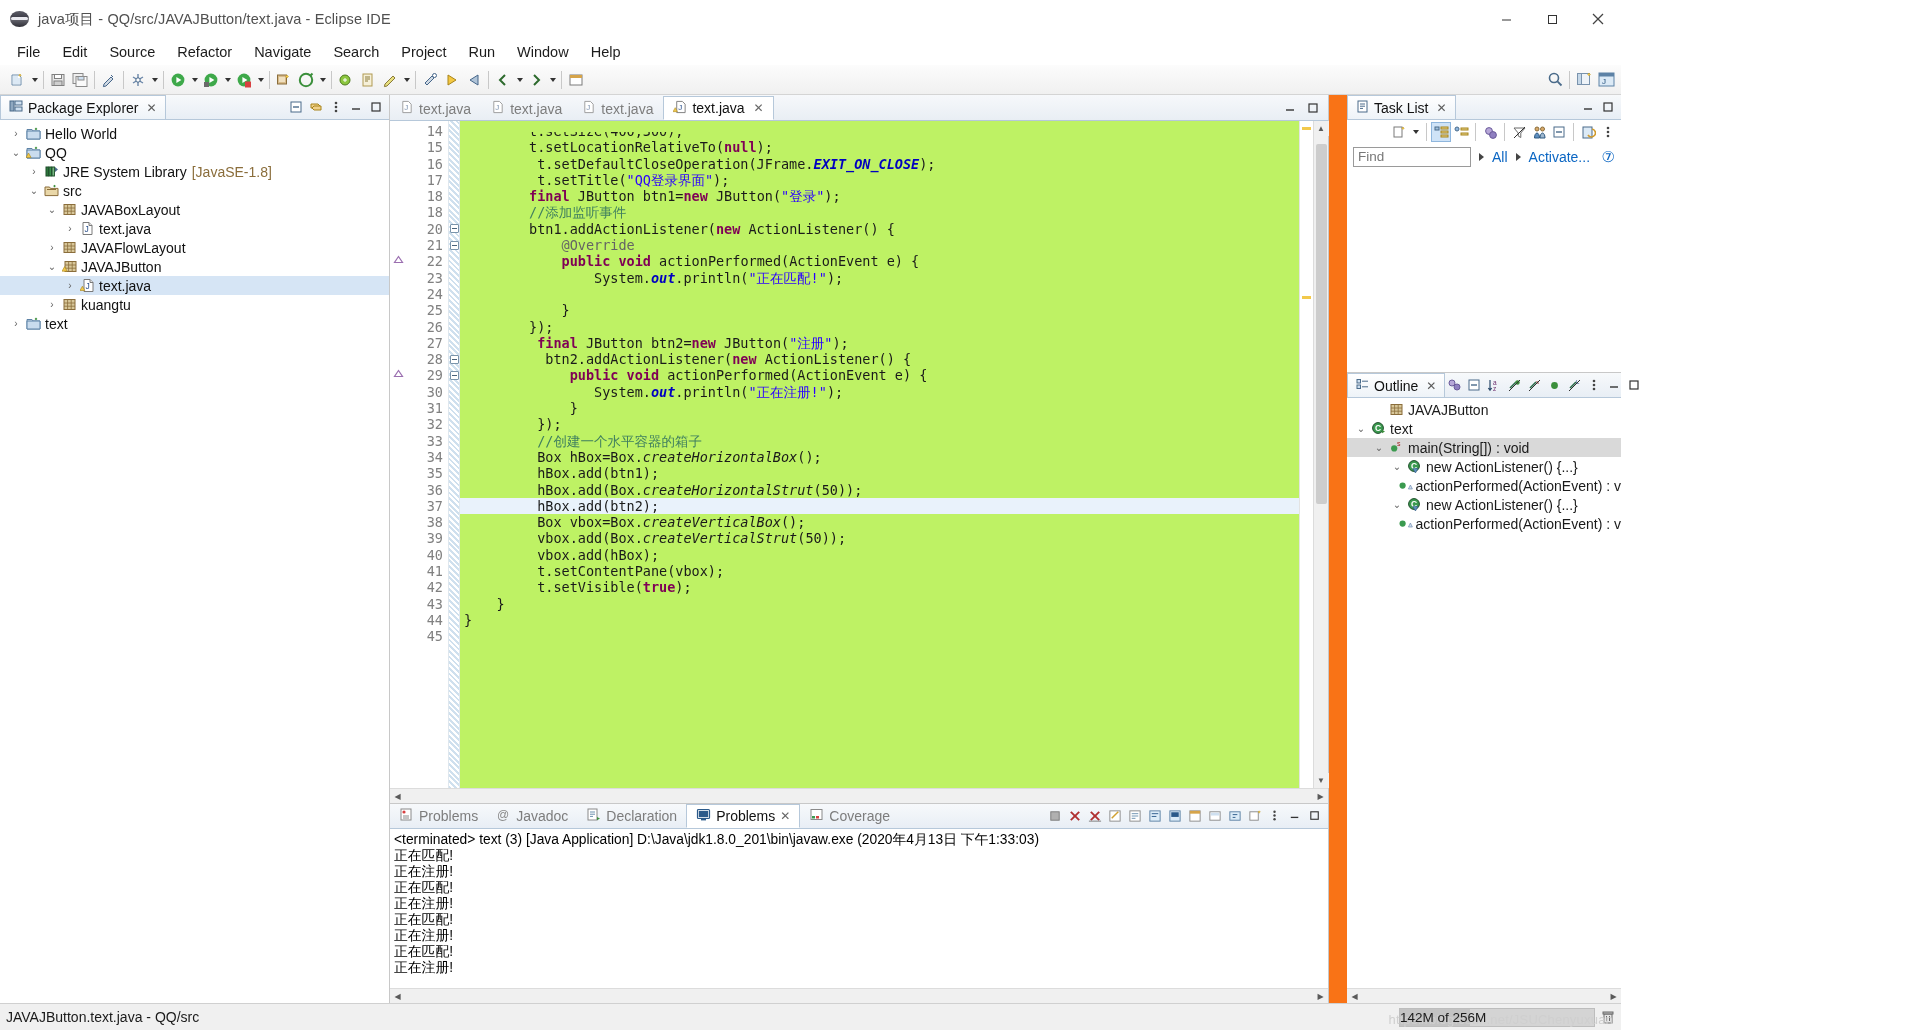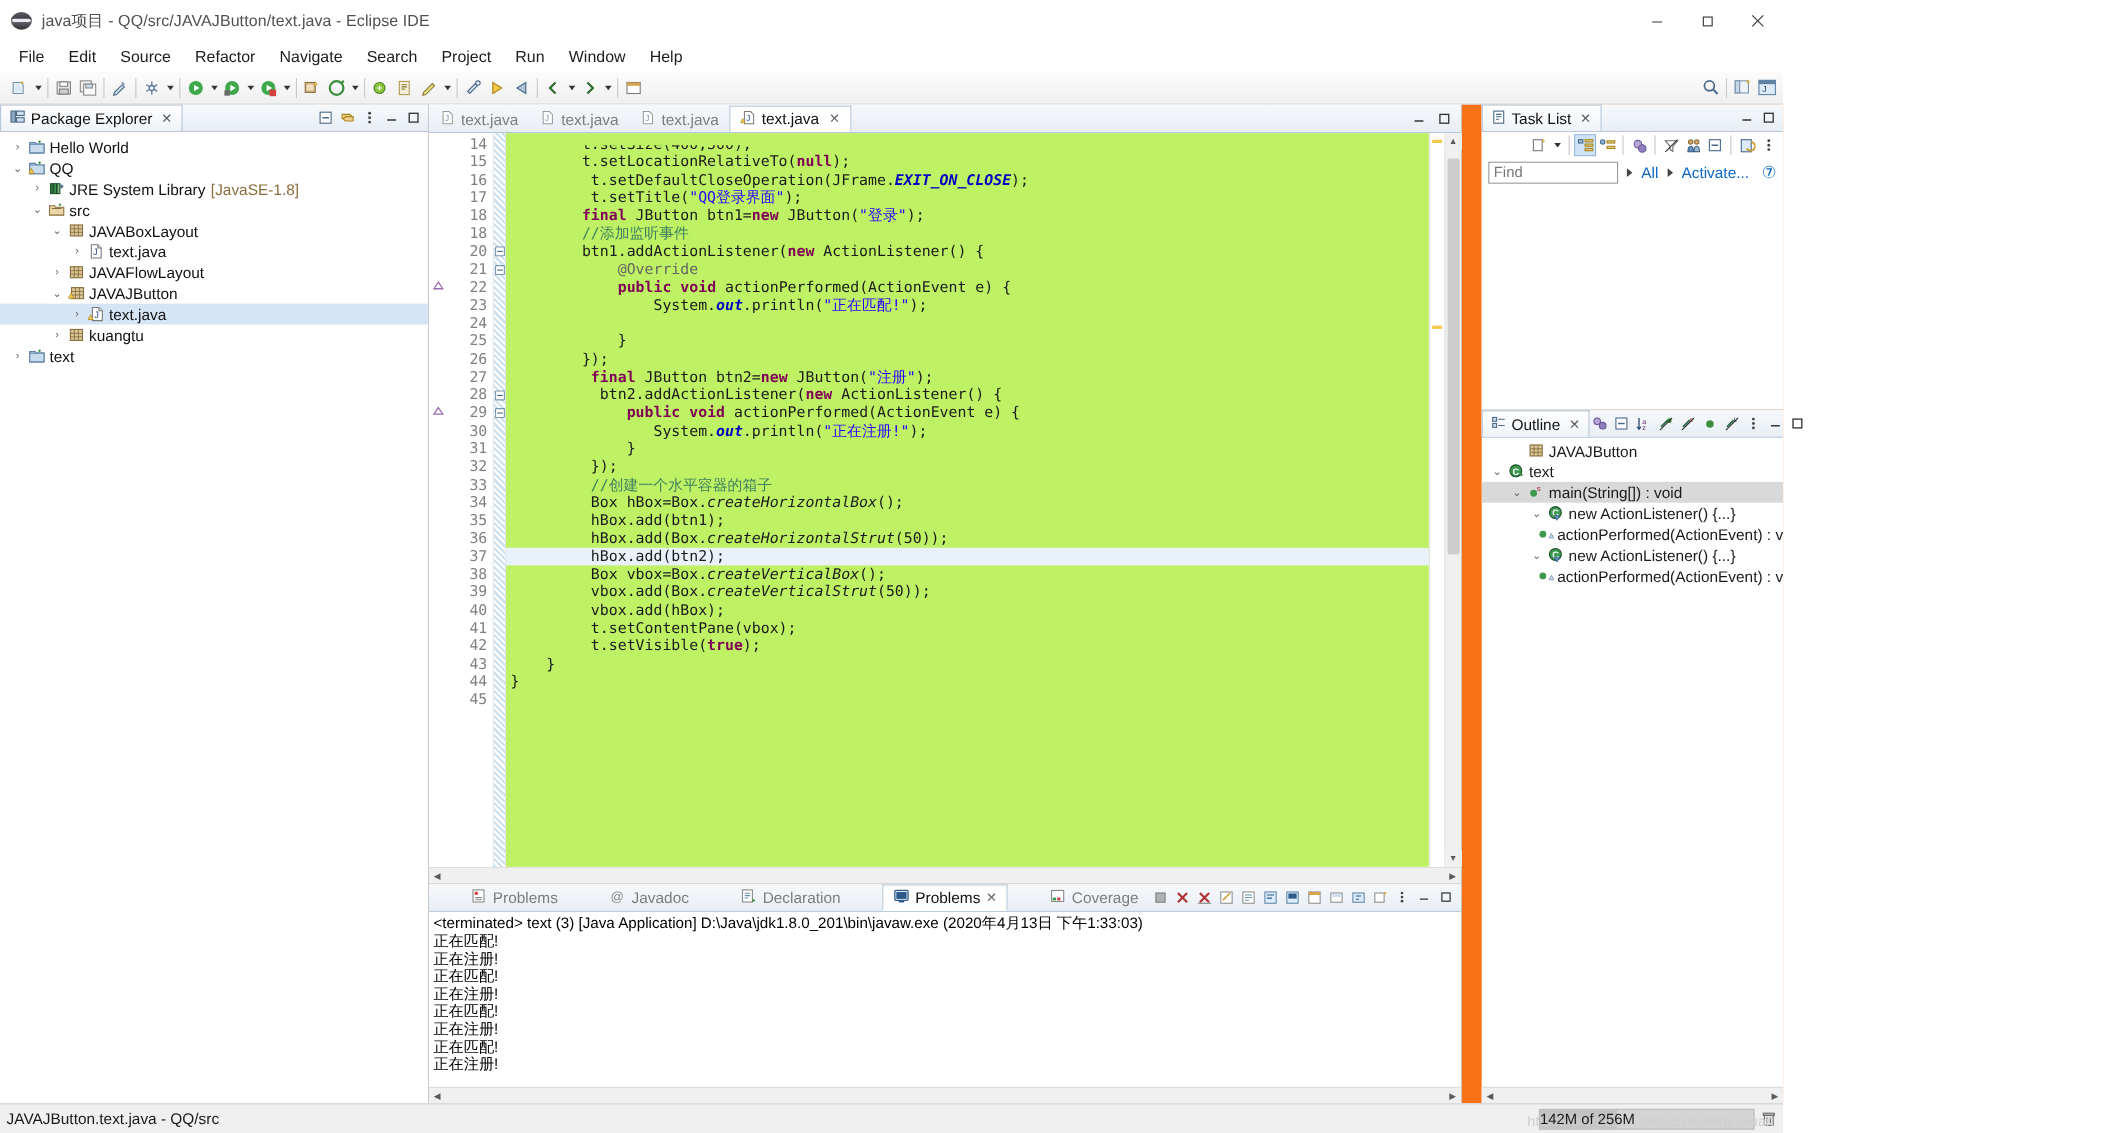--- a/index.html
+++ b/index.html
@@ -145,21 +145,21 @@
   .hsb { height:15px; flex:0 0 15px; background:#f0f0f0; border-top:1px solid #dcdcdc; display:flex; align-items:center; }
   .hsb .arw { width:15px;height:15px;display:flex;align-items:center;justify-content:center;color:#5a5a5a;font-size:8px;}
   .hsb .track { flex:1; height:15px; }
 
   
   .consolepane { flex:0 0 200px; display:flex; flex-direction:column; border-top:1px solid #c8c8c8; background:#fff; min-height:0;}
   .ctabs {
     height:25px; flex:0 0 25px; display:flex; align-items:stretch;
     background: linear-gradient(180deg,#f7f9fb,#e8eef5); border-bottom:1px solid #b6c8da;
   }
-  .ctab { display:flex; align-items:center; gap:5px; padding:0 9px; font-size:14px; color:#7d7d7d;margin-left:29px; }
+  .ctab { display:flex; align-items:center; gap:5px; padding:0 9px; font-size:14px; color:#7d7d7d; }
   .ctab.active { background:#fff; color:#111; font-weight:500; border:1px solid #b6c8da; border-bottom:1px solid #fff; }
   .ctab .x { font-size:12px; color:#666; }
   .ctools { margin-left:auto; display:flex; align-items:center; gap:2px; padding-right:4px; }
   .cbody { flex:1 1 auto; overflow:hidden; padding:2px 0 0 4px; font-size:13.8px; color:#000; min-height:0;
            font-family:"Liberation Sans", sans-serif; }
   .cline2 { height:16px; line-height:16px; white-space:pre; }
   .chdr { height:17px; line-height:17px; white-space:pre; }
 
   
   .right { width:292px; flex:0 0 292px; display:flex; flex-direction:column; background:#f97316;padding-left:18px; }

